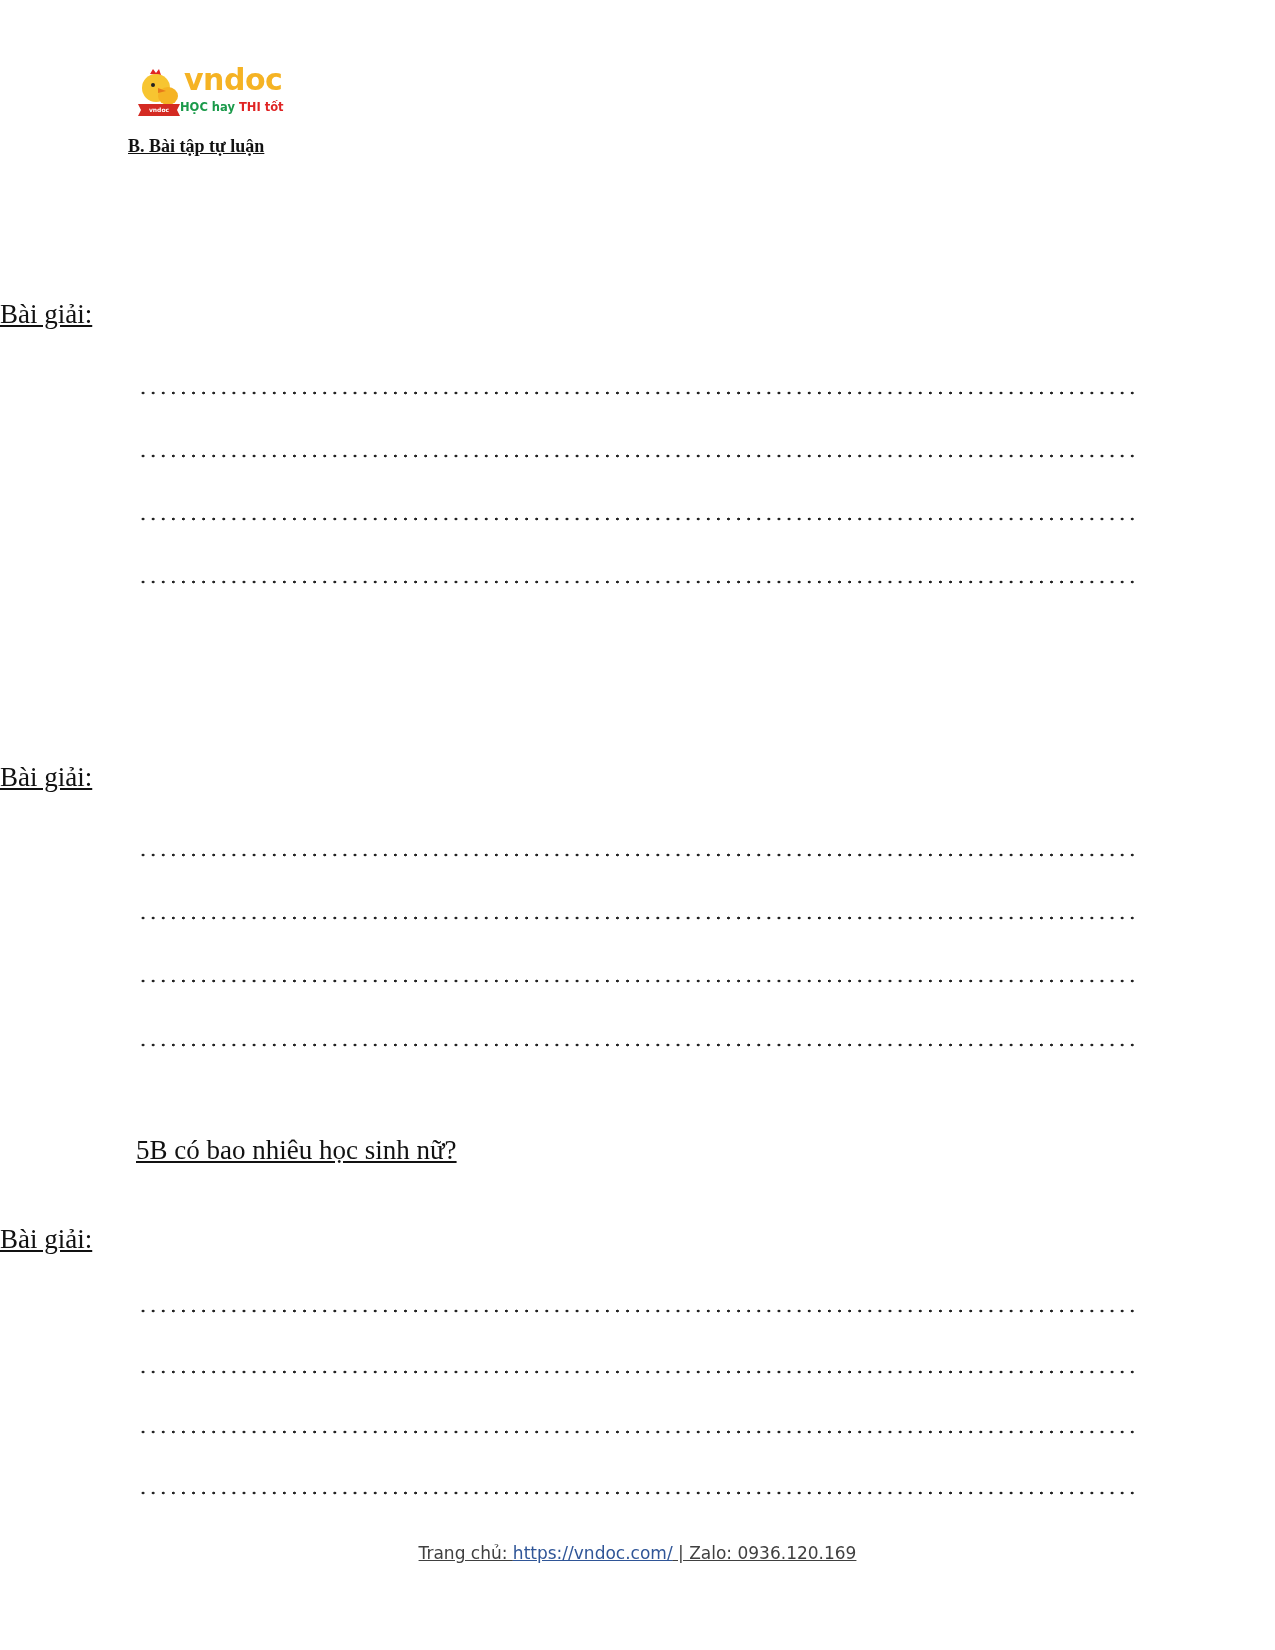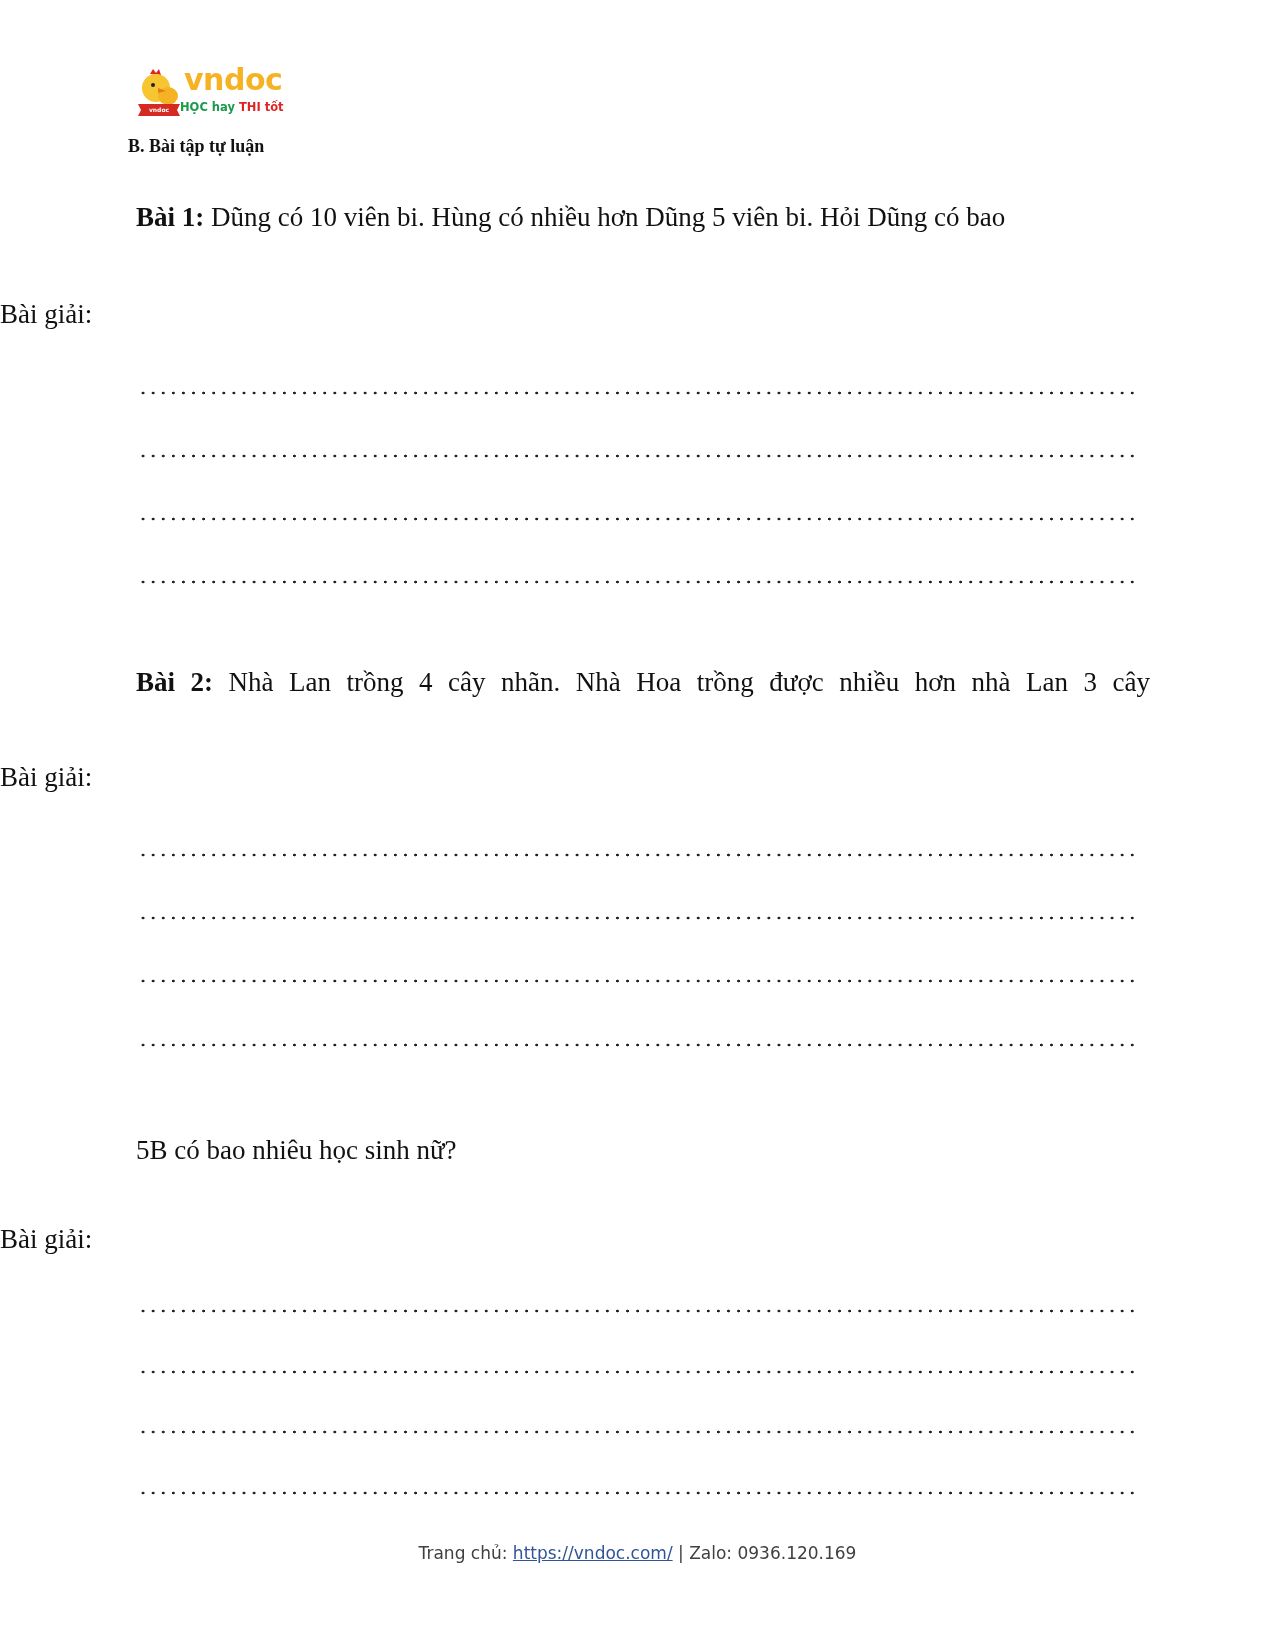--- a/index.html
+++ b/index.html
@@ -1,18 +1,18 @@
 <!DOCTYPE html>
 <html><head>
 <meta charset="utf-8">
 <style>
   html, body { margin: 0; padding: 0; background: #ffffff; }
   body { width: 1275px; height: 1650px; position: relative; overflow: hidden;
          font-family: "Liberation Serif", "DejaVu Serif", serif; color: #111; }
-  .abs { position: absolute; }
+  .abs { position: absolute; text-decoration: underline; }
 
   
   .logo { left: 136px; top: 68px; width: 160px; height: 50px; }
   .logo-mascot { position: absolute; left: 0; top: 0; width: 46px; height: 48px; }
   .logo-word { position: absolute; left: 48px; top: -6px; font-family: "DejaVu Sans", sans-serif;
                font-weight: bold; font-size: 30px; color: #f5b324; letter-spacing: -0.5px; }
   .logo-tag { position: absolute; left: 44px; top: 32px; font-family: "DejaVu Sans", sans-serif;
               font-weight: bold; font-size: 11.5px; white-space: nowrap; }
   .tag-green { color: #1a9a4a; }
   .tag-red { color: #e02424; }
@@ -46,30 +46,28 @@
     <path d="M2 36 h42 l-3 6 l3 6 h-42 l3 -6 z" fill="#d42a22"></path>
     <text x="23" y="44" font-size="6" fill="#fff" text-anchor="middle" font-family="DejaVu Sans, sans-serif" font-weight="bold">vndoc</text>
   </svg>
   <div class="logo-word">vndoc</div>
   <div class="logo-tag"><span class="tag-green">HỌC hay </span><span class="tag-red">THI tốt</span></div>
 </div>
 
 <div class="abs heading">B. Bài tập tự luận</div>
 
 <div class="abs para" style="top:192px;">
-  <span class="justify" style="text-align-last:left;"><b>Bài 1:</b><span> Dũng có 10 viên bi. Hùng có nhiều hơn Dũng 5 viên bi. Hỏi Dũng có bao</span></span>
 </div>
 <div class="abs solution-label" style="top:299px;">Bài giải:</div>
 <div class="abs dots" style="top:391px;"></div>
 <div class="abs dots" style="top:454px;"></div>
 <div class="abs dots" style="top:517px;"></div>
 <div class="abs dots" style="top:580px;"></div>
 
 <div class="abs para" style="top:657px;">
-  <span class="justify"><b>Bài 2:</b><span> Nhà Lan trồng 4 cây nhãn. Nhà Hoa trồng được nhiều hơn nhà Lan 3 cây</span></span>
 </div>
 <div class="abs solution-label" style="top:762px;">Bài giải:</div>
 <div class="abs dots" style="top:853px;"></div>
 <div class="abs dots" style="top:916px;"></div>
 <div class="abs dots" style="top:979px;"></div>
 <div class="abs dots" style="top:1043px;"></div>
 
 <div class="abs para" style="top:1125px;">
   <span style="display:block;">5B có bao nhiêu học sinh nữ?</span>
 </div>

